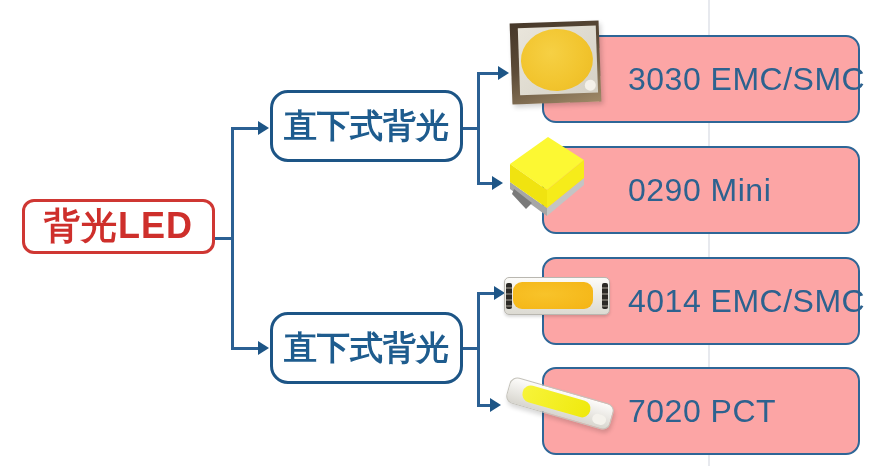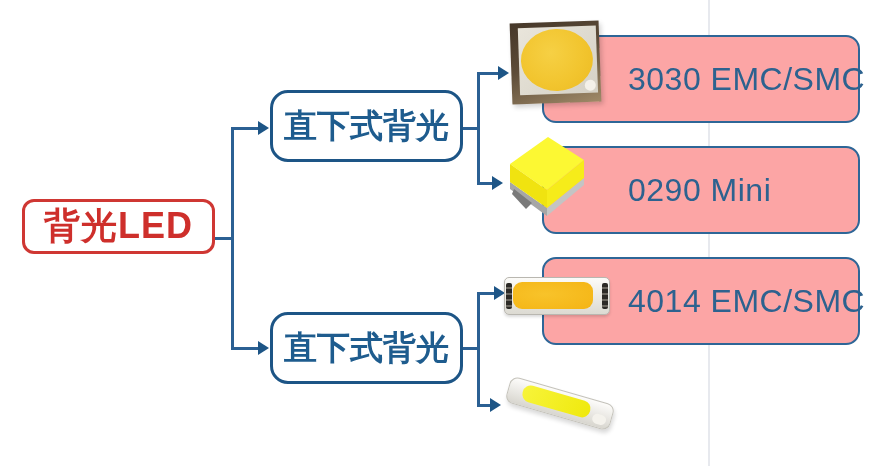--- a/index.html
+++ b/index.html
@@ -126,20 +126,23 @@
 
   <div class="leaf-node leaf1">
     <span class="leaf-label">3030 EMC/SMC</span>
   </div>
   <div class="leaf-node leaf2">
     <span class="leaf-label">0290 Mini</span>
   </div>
   <div class="leaf-node leaf3">
     <span class="leaf-label">4014 EMC/SMC</span>
   </div>
+  <div class="leaf-node leaf4">
+    <span class="leaf-label">7020 PCT</span>
+  </div>
 
   <div class="led led-3030">
     <div class="l3030-face">
       <div class="l3030-circle"></div>
       <div class="l3030-notch"></div>
     </div>
   </div>
 
   <svg class="led led-0404" viewBox="0 0 85 100">
     <polygon points="8,50 8,57 45,84 45,76" fill="#a6a6a6"></polygon>

